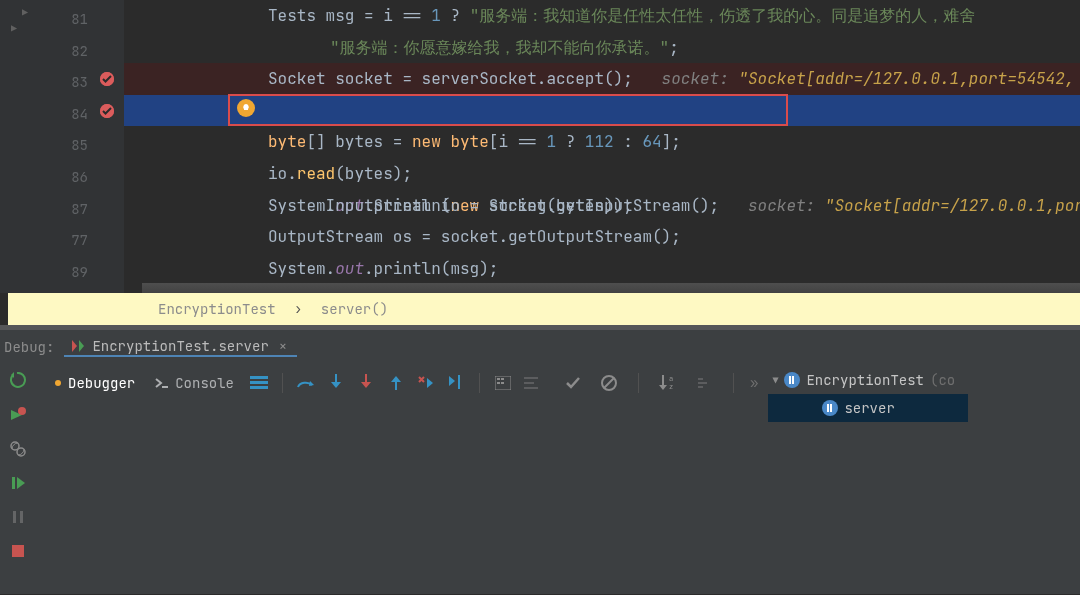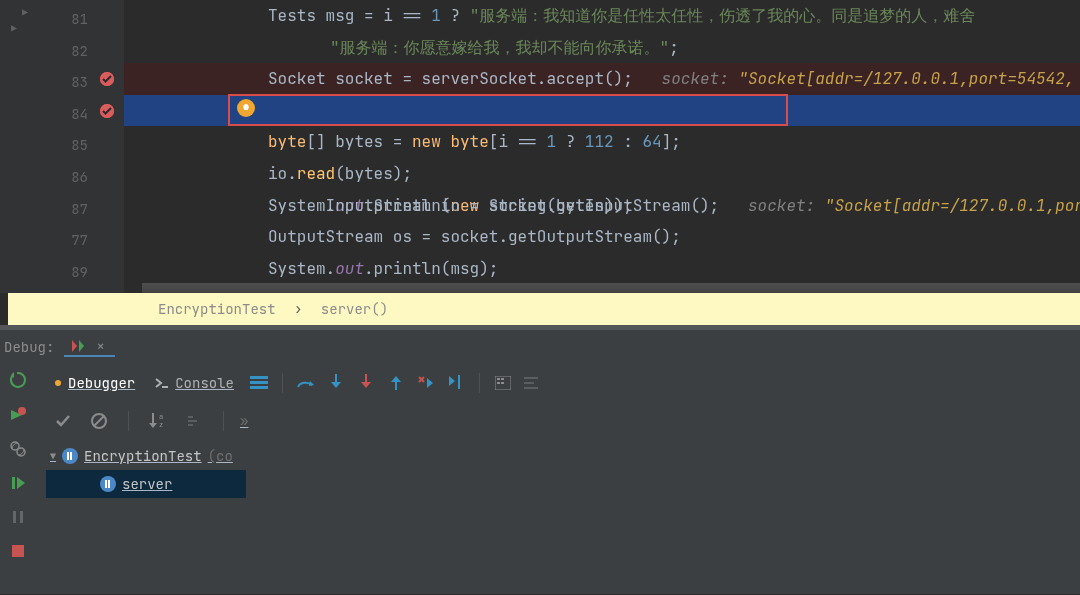--- a/index.html
+++ b/index.html
@@ -30,21 +30,21 @@
   .breadcrumb .sep{ margin:0 10px; color:#555;}
   .splitter{ height:5px; background:#555658;}
   .debug-header{ height:34px; background:#3c3f41; display:flex; align-items:center; font-size:14px;}
   .debug-header .lbl{ color:#8c8c8c; padding:0 10px 0 4px;}
   .tab{ display:flex; align-items:center; gap:6px; padding:0 6px; color:#bbbbbb;}
   .tab.active{ border-bottom:2px solid #4e84b5;}
   .closex{ color:#8c8c8c; cursor:pointer; padding:0 4px;}
   .debug-body{ display:flex; height:230px; background:#3c3f41;}
   .left-rail{ width:36px; display:flex; flex-direction:column; align-items:center; padding-top:4px; gap:8px;}
   .railbtn{ width:26px; height:26px; display:flex; align-items:center; justify-content:center; cursor:pointer; color:#8c8c8c;}
-  .main-debug{ flex:1; display:flex; flex-direction:column;text-decoration:underline;}
+  .main-debug{ flex:1; display:flex; flex-direction:row;}
   .dbg-toolbar{ height:38px; display:flex; align-items:center; gap:4px; padding-left:10px;}
   .dbg-toolbar .tabbtn{ color:#aeb0b2; padding:4px 8px; display:flex; align-items:center; gap:6px; cursor:pointer; font-size:14px;}
   .dbg-toolbar .tabbtn.sel{ color:#fff;}
   .toolbtn { width:26px; height:26px; display:flex; align-items:center; justify-content:center; cursor:pointer;}
   .sep-v{ width:1px; height:20px; background:#515151; margin:0 6px;}
   .tests-bar{ height:38px; display:flex; align-items:center; gap:10px; padding-left:14px; color:#8c8c8c; font-size:14px;}
   .tests-bar .chev{ color:#6f6f6f;}
   .tree{ padding-left:10px; padding-top:2px;}
   .tree-row{ display:flex; align-items:center; height:28px; gap:6px; font-size:14px; color:#c5c5c5; padding-left:4px;}
   .tree-row.sel{ background:#0d293e;}
@@ -125,20 +125,21 @@
 
 <div class="splitter"></div>
 
 <div class="debug-header">
   <span class="lbl">Debug:</span>
   <div class="tab active">
     <svg width="16" height="16" viewBox="0 0 16 16">
         <path d="M2 2 l5 6 l-5 6" fill="#c75450"></path>
         <path d="M9 2 l5 6 l-5 6" fill="#499c54"></path>
       </svg>
+    <span>EncryptionTest.server</span>
     <span class="closex">×</span>
   </div>
 </div>
 
 <div class="debug-body">
   <div class="left-rail">
     <div class="railbtn">
         <svg width="18" height="18" viewBox="0 0 18 18">
           <path d="M4 3 a7 7 0 1 0 4 -2" stroke="#499c54" stroke-width="2" fill="none"></path>
           <path d="M5 0 l-3 3 l3 3" fill="#499c54"></path>

